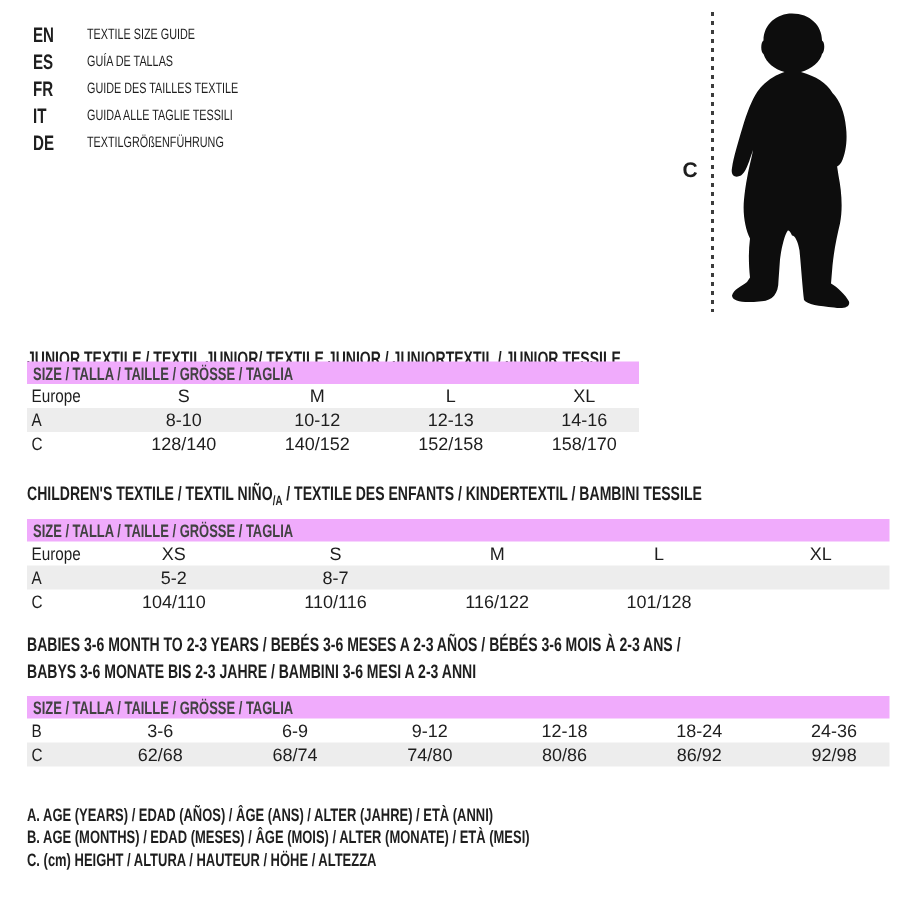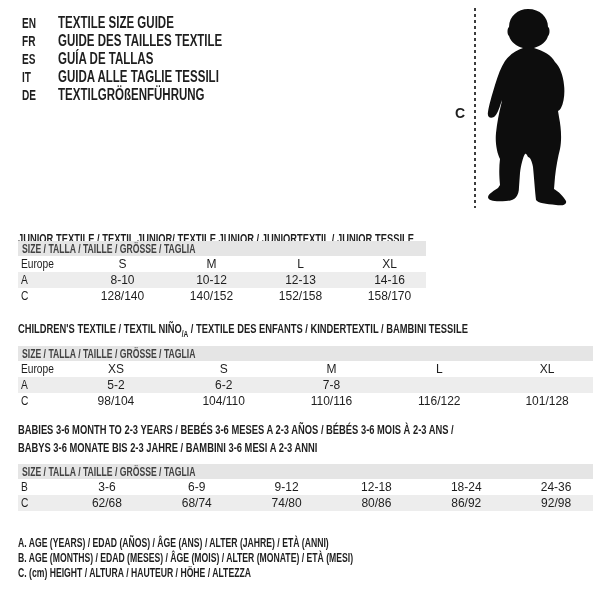--- a/index.html
+++ b/index.html
@@ -8,34 +8,34 @@
     font-family:"Liberation Sans","DejaVu Sans",sans-serif;
     color:#1e1e1e;overflow:hidden;
   }
   .cond{display:inline-block;transform:scaleX(0.72);transform-origin:0 50%;white-space:nowrap;}
   .cond85{display:inline-block;transform:scaleX(0.85);transform-origin:0 50%;white-space:nowrap;}
 
   
   .lang-block{position:absolute;left:22px;top:14px;}
   .lang-row{display:flex;height:18px;align-items:center;}
   .lang-code{width:36px;font-weight:700;font-size:14px;}
-  .lang-title{font-weight:700;font-size:16px;}
+  .lang-title{font-weight:400;font-size:10px;}
 
   
   .dim-line{
     position:absolute;left:474px;top:8px;width:2px;height:200px;
     background:repeating-linear-gradient(to bottom,#3c3c3c 0 3px,transparent 3px 6px);
   }
   .dim-label{position:absolute;left:455px;top:105px;font-weight:700;font-size:14px;}
   .baby-svg{position:absolute;left:486px;top:7px;}
 
   
   .tbl-title{position:absolute;left:18px;font-weight:700;font-size:13px;line-height:18px;}
   .tbl{position:absolute;left:18px;}
-  .sizebar{height:15px;background:#e5e5e5;display:flex;align-items:center;padding-left:4px;box-sizing:border-box;}
+  .sizebar{height:15px;background:#f0abfc;display:flex;align-items:center;padding-left:4px;box-sizing:border-box;}
   .sizebar .cond{font-size:12px;font-weight:700;color:#424242;}
   .trow{display:grid;height:16px;align-items:center;gap:16px;}
   .t1 .sizebar,.t1 .trow{width:408px;}
   .t2 .sizebar,.t2 .trow,.t3 .sizebar,.t3 .trow{width:575px;}
   .t1 .trow{grid-template-columns:52px repeat(4,1fr);}
   .t2 .trow{grid-template-columns:36px repeat(5,1fr);}
   .t3 .trow{grid-template-columns:36px repeat(6,1fr);}
   .alt{background:#ededed;}
   .tlabel{font-size:12px;padding-left:3px;text-align:left;}
   .tcell{font-size:12px;text-align:center;}
@@ -47,26 +47,26 @@
 </style>
 </head>
 <body>
 
 <div class="lang-block">
   <div class="lang-row">
     <span class="lang-code"><span class="cond">EN</span></span>
     <span class="lang-title"><span class="cond">TEXTILE SIZE GUIDE</span></span>
   </div>
   <div class="lang-row">
+    <span class="lang-code"><span class="cond">ES</span></span>
+    <span class="lang-title"><span class="cond">GUÍA DE TALLAS</span></span>
+  </div>
+  <div class="lang-row">
     <span class="lang-code"><span class="cond">FR</span></span>
     <span class="lang-title"><span class="cond">GUIDE DES TAILLES TEXTILE</span></span>
-  </div>
-  <div class="lang-row">
-    <span class="lang-code"><span class="cond">ES</span></span>
-    <span class="lang-title"><span class="cond">GUÍA DE TALLAS</span></span>
   </div>
   <div class="lang-row">
     <span class="lang-code"><span class="cond">IT</span></span>
     <span class="lang-title"><span class="cond">GUIDA ALLE TAGLIE TESSILI</span></span>
   </div>
   <div class="lang-row">
     <span class="lang-code"><span class="cond">DE</span></span>
     <span class="lang-title"><span class="cond">TEXTILGRÖßENFÜHRUNG</span></span>
   </div>
 </div>
@@ -158,26 +158,24 @@
     <span class="tlabel"><span class="cond85">Europe</span></span>
     <span class="tcell">XS</span>
     <span class="tcell">S</span>
     <span class="tcell">M</span>
     <span class="tcell">L</span>
     <span class="tcell">XL</span>
   </div>
   <div class="trow alt">
     <span class="tlabel"><span class="cond85">A</span></span>
     <span class="tcell">5-2</span>
-    <span class="tcell">6-2</span>
-    <span class="tcell">7-8</span>
+    <span class="tcell">8-7</span>
   </div>
   <div class="trow">
     <span class="tlabel"><span class="cond85">C</span></span>
-    <span class="tcell">98/104</span>
     <span class="tcell">104/110</span>
     <span class="tcell">110/116</span>
     <span class="tcell">116/122</span>
     <span class="tcell">101/128</span>
   </div>
 </div>
 
 <div class="tbl-title" style="top:421px;">
   <div><span class="cond">BABIES 3-6 MONTH TO 2-3 YEARS / BEBÉS 3-6 MESES A 2-3 AÑOS / BÉBÉS 3-6 MOIS À 2-3 ANS /</span></div>
   <div><span class="cond">BABYS 3-6 MONATE BIS 2-3 JAHRE / BAMBINI 3-6 MESI A 2-3 ANNI</span></div>

